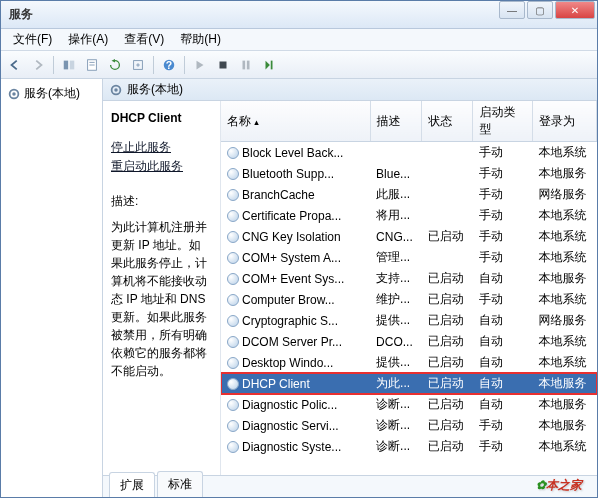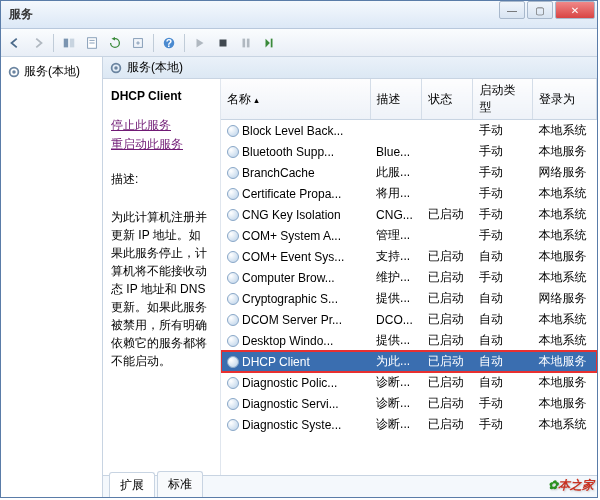--- a/index.html
+++ b/index.html
@@ -16,55 +16,61 @@
 .tool-btn{width:20px;height:20px;display:flex;align-items:center;justify-content:center;cursor:pointer;border-radius:2px}
 .tool-sep{width:1px;height:18px;background:#c0ccd8;margin:0 2px}
 .body-split{flex:1;display:flex;overflow:hidden}
 .left-pane{width:102px;background:#fff;border-right:1px solid #c8d4e2;padding:4px}
 .tree-item{display:flex;align-items:center;gap:3px;padding:2px}
 .main-pane{flex:1;display:flex;flex-direction:column;overflow:hidden}
 .pane-header{height:22px;background:linear-gradient(#eaf1f9,#dce8f4);border-bottom:1px solid #c8d4e2;display:flex;align-items:center;padding-left:6px;gap:4px}
 .detail-split{flex:1;display:flex;overflow:hidden}
 .detail-left{width:118px;padding:10px 8px;border-right:1px solid #e0e6ee}
 .svc-name{font-weight:bold;font-size:12px;margin-bottom:14px}
-.link{color:#701a75;text-decoration:underline;cursor:pointer;display:block;margin-bottom:2px}
-.desc-label{margin-top:18px;margin-bottom:20px}
+.link{color:#0f172a;text-decoration:underline;cursor:pointer;display:block;margin-bottom:2px}
+.desc-label{margin-top:18px;margin-bottom:8px}
 .desc-text{line-height:1.5}
 .table-wrap{flex:1;overflow-y:auto;overflow-x:hidden}
 .svc-table{width:100%;border-collapse:collapse}
 .svc-table th{text-align:left;padding:3px 6px;background:linear-gradient(#fdfdfe,#eef2f8);border-right:1px solid #d4dde8;border-bottom:1px solid #c8d4e2;font-weight:normal;position:sticky;top:0}
 .svc-table td{padding:2px 6px;white-space:nowrap;overflow:hidden;text-overflow:ellipsis}
 .svc-table tr.highlighted{outline:2px solid #e83030;outline-offset:-1px}
 .svc-table tr.highlighted td{background:#3a6eb0;color:#fff}
 .svc-icon{display:inline-block;width:12px;height:12px;border:1px solid #8aa8c8;border-radius:50%;margin-right:3px;vertical-align:middle;background:radial-gradient(circle at 30% 30%,#fff,#b8d0e8)}
 .col-name{width:140px}
 .col-desc{width:48px}
 .col-status{width:44px}
 .col-startup{width:56px}
 .col-logon{width:58px}
 .tabs{height:22px;border-top:1px solid #c8d4e2;display:flex;align-items:flex-end;padding-left:6px;background:#f4f8fc}
 .tab{padding:4px 10px;border:1px solid #c8d4e2;border-bottom:none;background:#f8fafc;margin-right:2px;cursor:pointer;border-radius:3px 3px 0 0}
 .tab.active{background:#fff;position:relative;top:1px}
-.watermark{position:absolute;right:6px;bottom:6px;font-size:16px;color:#c83020;font-weight:bold;font-style:italic;text-shadow:1px 1px 2px rgba(0,0,0,.2)}
+.watermark{position:absolute;right:18px;bottom:6px;font-size:16px;color:#c83020;font-weight:bold;font-style:italic;text-shadow:1px 1px 2px rgba(0,0,0,.2)}
 .watermark .leaf{color:#2a9020}
 .icon-svg{width:14px;height:14px}
 </style>
 </head>
 <body>
 
 <div class="window">
   <div class="titlebar">
     <span class="title">服务</span>
     <div class="win-controls">
       <div class="win-btn">—</div>
       <div class="win-btn">▢</div>
       <div class="win-btn close">✕</div>
     </div>
   </div>
 
+  <div class="menubar" id="menubar">
+      <div class="menu-item">文件(F)</div>
+      <div class="menu-item">操作(A)</div>
+      <div class="menu-item">查看(V)</div>
+      <div class="menu-item">帮助(H)</div>
+    </div>
 
   <div class="toolbar">
     <div class="tool-btn">
         <svg class="icon-svg" viewBox="0 0 16 16">
           <path d="M10 3 L4 8 L10 13" fill="none" stroke="#4a6a8a" stroke-width="2"></path>
         </svg>
       </div>
     <div class="tool-btn">
         <svg class="icon-svg" viewBox="0 0 16 16">
           <path d="M6 3 L12 8 L6 13" fill="none" stroke="#b0b8c0" stroke-width="2"></path>

